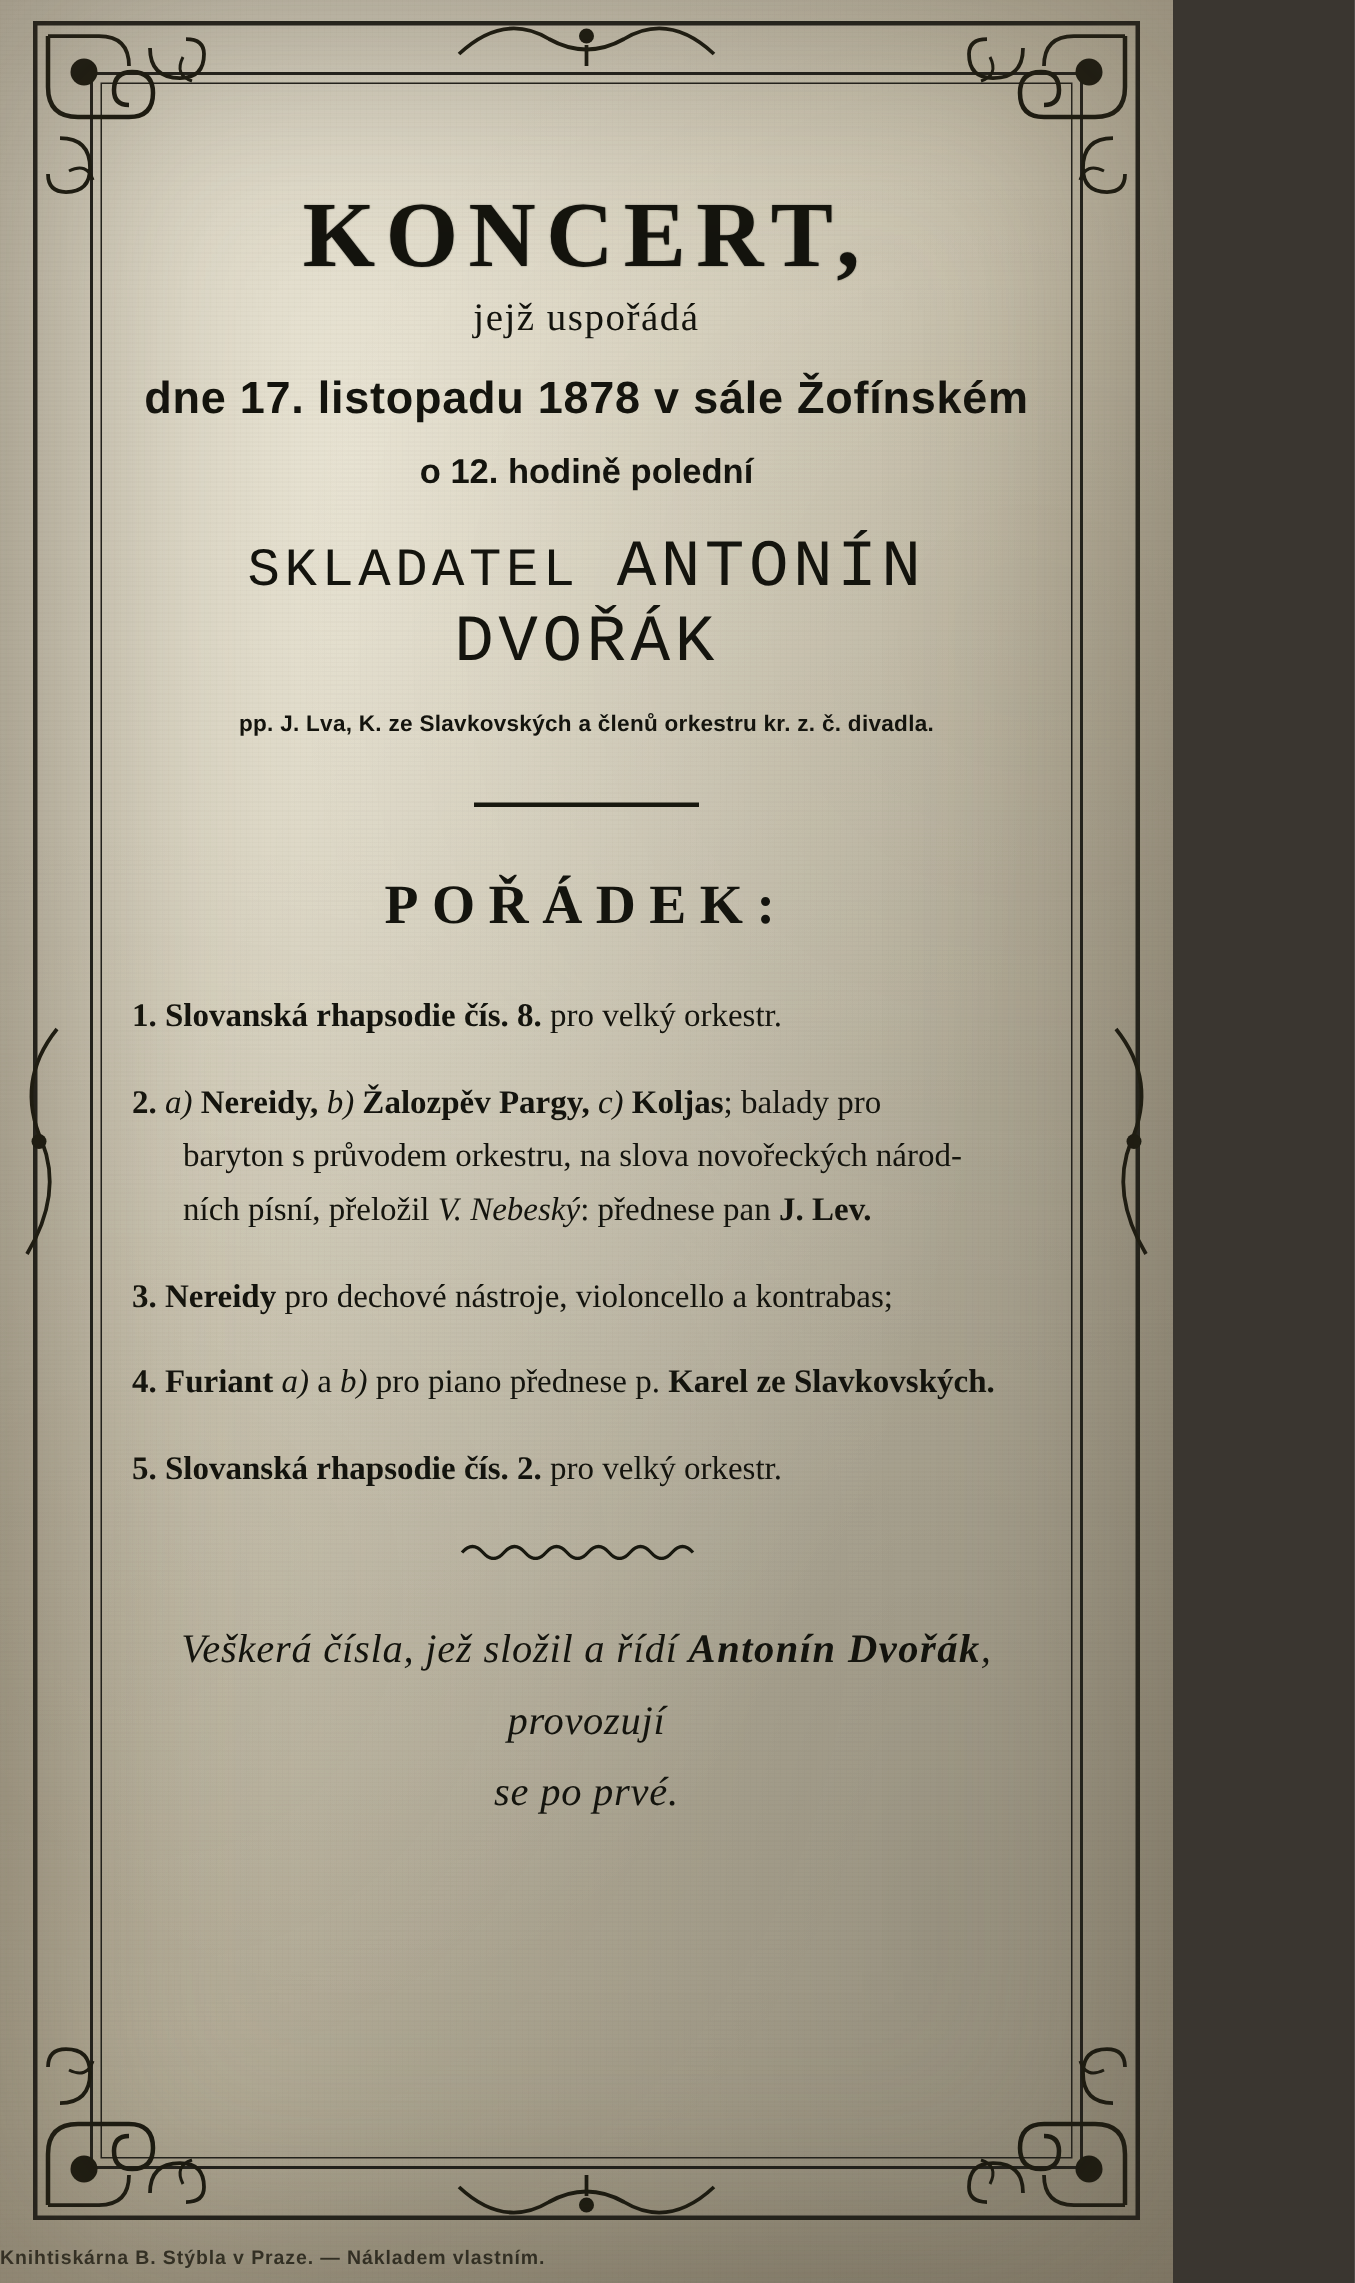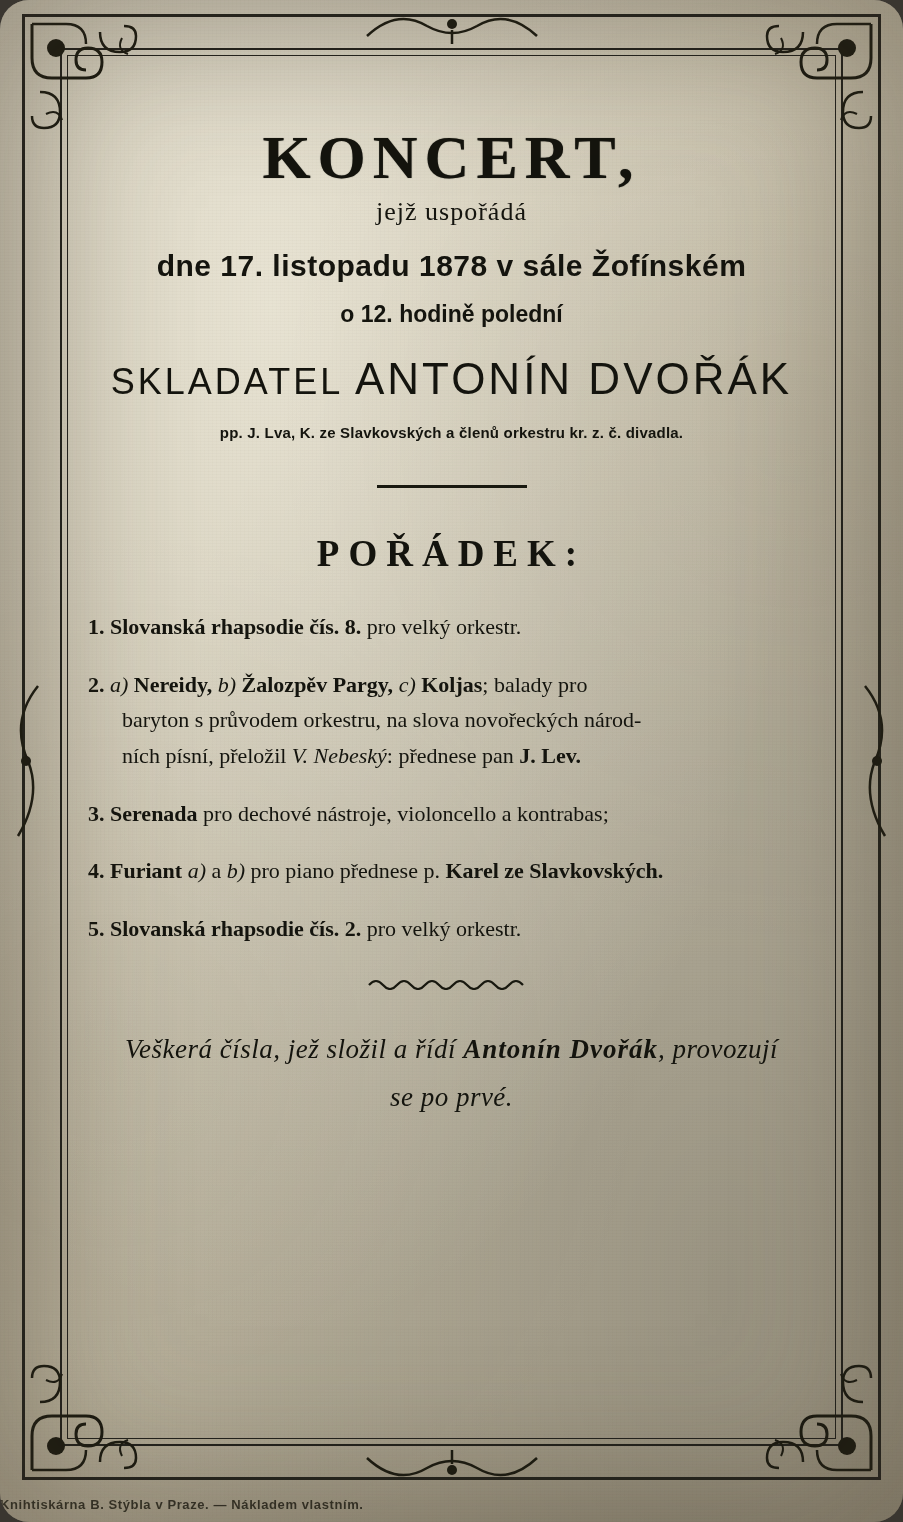--- a/index.html
+++ b/index.html
@@ -11,29 +11,28 @@
   body {
     width: 903px;
     height: 1522px;
     overflow: hidden;
     font-family: "Liberation Serif", serif;
   }
 
   
   .poster {
     position: relative;
-    width: 903px;
+    width: 782px;
     height: 1522px;
     background:
       radial-gradient(ellipse at 30% 20%, rgba(255,252,240,0.55), rgba(0,0,0,0) 60%),
       radial-gradient(ellipse at 80% 85%, rgba(0,0,0,0.18), rgba(0,0,0,0) 65%),
       linear-gradient(160deg, #cfc8b4 0%, #c8c1ac 35%, #bfb8a3 70%, #b6ae98 100%);
     box-sizing: border-box;
     overflow: hidden;
-    border-radius: 29px;
   }
   
   .grain {
     position: absolute;
     inset: 0;
     pointer-events: none;
     opacity: .30;
     background-image:
       repeating-linear-gradient(0deg, rgba(90,80,60,.06) 0 1px, rgba(255,255,255,0) 1px 3px),
       repeating-linear-gradient(90deg, rgba(90,80,60,.05) 0 1px, rgba(255,255,255,0) 1px 4px),
@@ -119,21 +118,21 @@
     letter-spacing: 0.5px;
     margin-top: 22px;
   }
   .line-hour {
     font-family: "Liberation Sans", sans-serif;
     font-size: 23px;
     font-weight: 700;
     margin-top: 18px;
   }
   .line-composer {
-    font-family: Liberation Sans, sans-serif;
+    font-family: Liberation Mono, monospace;
     font-size: 36px;
     letter-spacing: 3px;
     margin-top: 26px;
     font-weight: 400;
   }
   .line-composer .big { font-size: 44px; }
   .line-small {
     font-family: "Liberation Sans", sans-serif;
     font-size: 15px;
     font-weight: 700;
@@ -311,21 +310,21 @@
 
     <div class="line-patrons">pp. J. Lva, K. ze Slavkovských a členů orkestru kr. z. č. divadla.</div>
 
     <div class="rule"></div>
 
     <div class="program-title">POŘÁDEK:</div>
 
     <div class="program" id="program-list">
         <div class="item"><span><span class="num">1. </span><span class="b">Slovanská rhapsodie čís. 8.</span><span> pro velký orkestr.</span></span></div>
         <div class="item"><span><span class="num">2. </span><span class="i">a)</span><span class="b"> Nereidy,</span><span class="i"> b)</span><span class="b"> Žalozpěv Pargy,</span><span class="i"> c)</span><span class="b"> Koljas</span><span>; balady pro</span></span><span class="indent"><span>baryton s průvodem orkestru, na slova novořeckých národ-</span></span><span class="indent"><span>ních písní, přeložil </span><span class="i">V. Nebeský</span><span>: přednese pan </span><span class="b">J. Lev.</span></span></div>
-        <div class="item"><span><span class="num">3. </span><span class="b">Serenada</span><span> pro dechové nástroje, violoncello a kontrabas;</span></span></div>
+        <div class="item"><span><span class="num">3. </span><span class="b">Nereidy</span><span> pro dechové nástroje, violoncello a kontrabas;</span></span></div>
         <div class="item"><span><span class="num">4. </span><span class="b">Furiant</span><span class="i"> a)</span><span> a </span><span class="i">b)</span><span> pro piano přednese p. </span><span class="b">Karel ze Slavkovských.</span></span></div>
         <div class="item"><span><span class="num">5. </span><span class="b">Slovanská rhapsodie čís. 2.</span><span> pro velký orkestr.</span></span></div>
       </div>
 
     <div class="squiggle">
       <svg viewBox="0 0 170 14" fill="none" stroke="currentColor" stroke-width="2.2">
         <path d="M2 9 q7 -8 14 0 q7 8 14 0 q7 -8 14 0 q7 8 14 0 q7 -8 14 0 q7 8 14 0 q7 -8 14 0 q7 8 14 0 q7 -8 14 0 q7 8 14 0 q7 -8 14 0"></path>
       </svg>
     </div>
 

